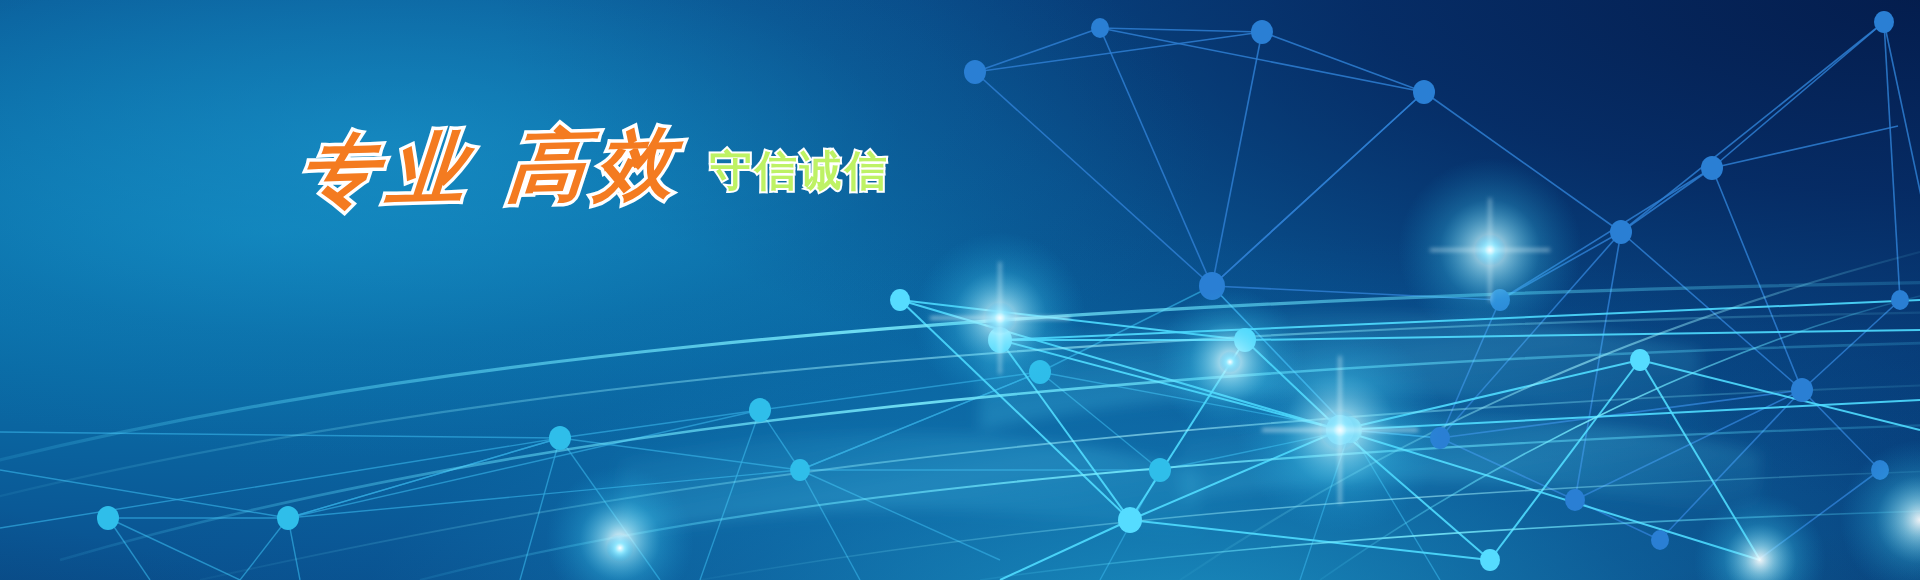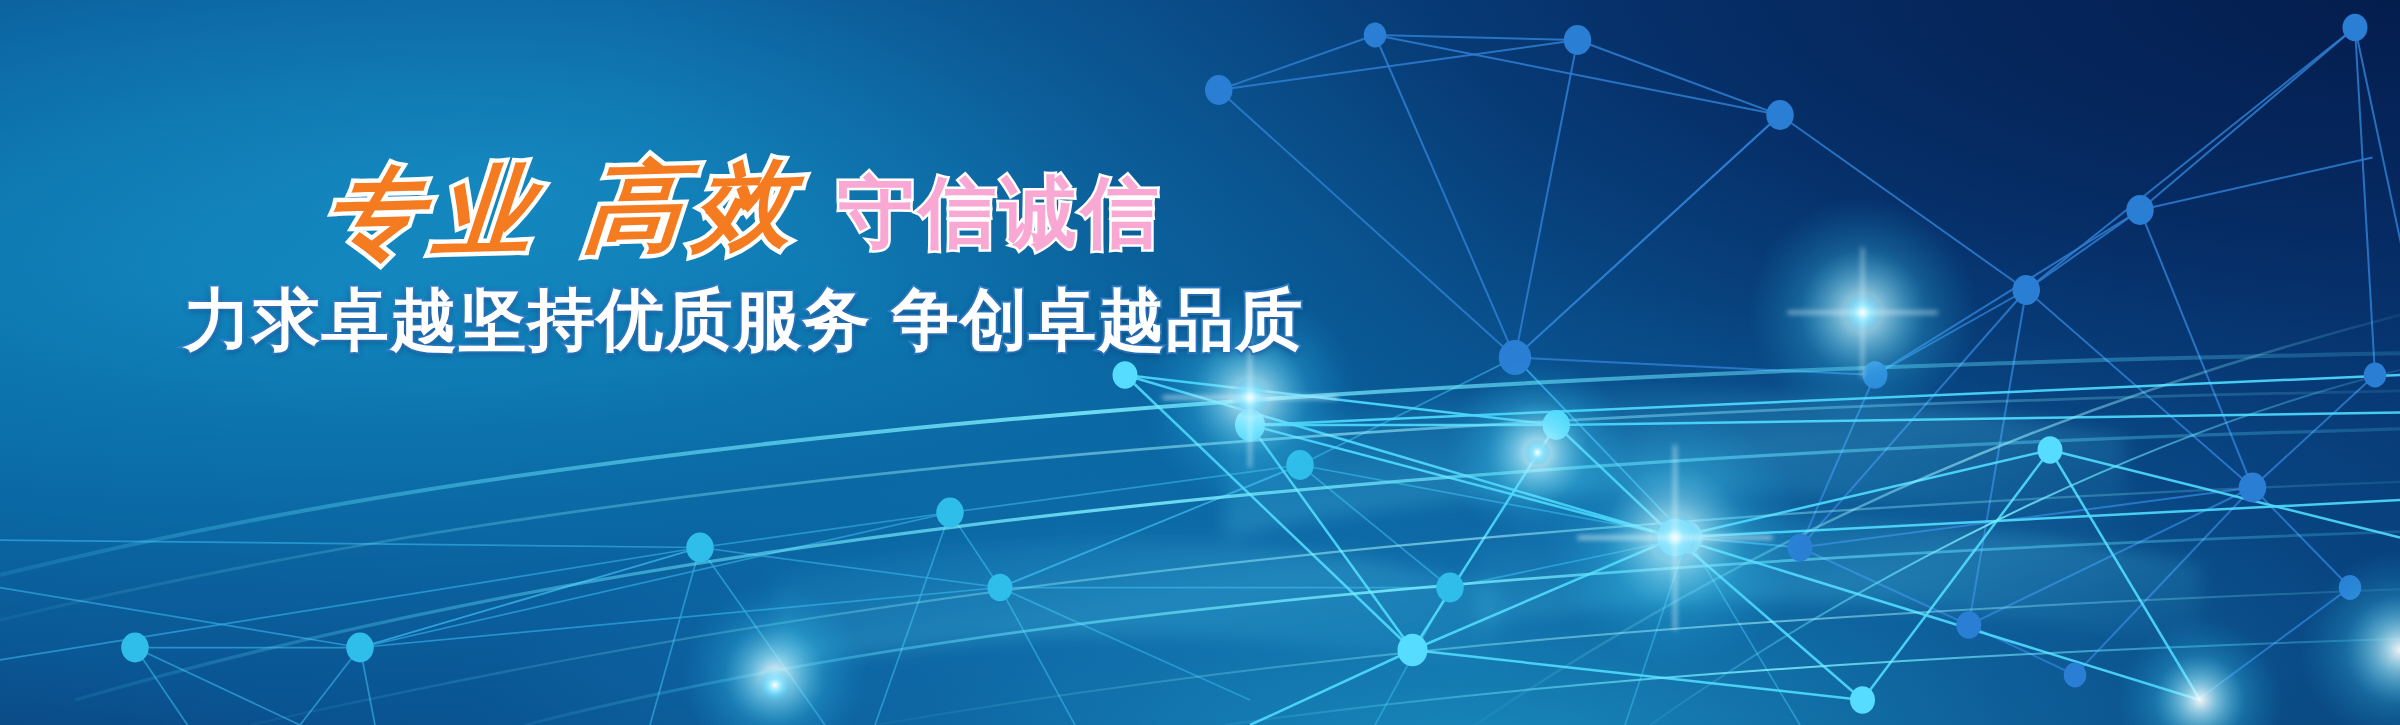--- a/index.html
+++ b/index.html
@@ -62,24 +62,24 @@
     letter-spacing:10px;
     color:#F47B20;
     -webkit-text-stroke:7px #ffffff;
     paint-order:stroke fill;
     text-shadow:0 0 2px rgba(255,255,255,0.9);
     display:inline-block;
     transform:skewX(-6deg) rotate(-1.5deg);
     vertical-align:middle;
   }
   .hl-white{
-    font-size:62px;
+    font-size:42px;
     font-weight:bold;
     letter-spacing:3px;
-    color:#f9a8d4;
+    color:#bef264;
     -webkit-text-stroke:4px #ffffff;
     paint-order:stroke fill;
     display:inline-block;
     margin-left:26px;
     vertical-align:middle;
     position:relative;
     top:4px;
   }
 
   .subline{
@@ -323,16 +323,15 @@
       <path d="M1490,198 L1490,302" stroke-width="1.6"></path>
     </g>
   </svg>
 
   <div class="bg-layer bg-vignette"></div>
 
   <div id="text-block">
     <span class="headline">
       <span class="hl-brush">专业 高效</span><span class="hl-white">守信诚信</span>
     </span>
-    <span class="subline">力求卓越坚持优质服务  争创卓越品质</span>
   </div>
 
 </div>
 
 </body></html>

